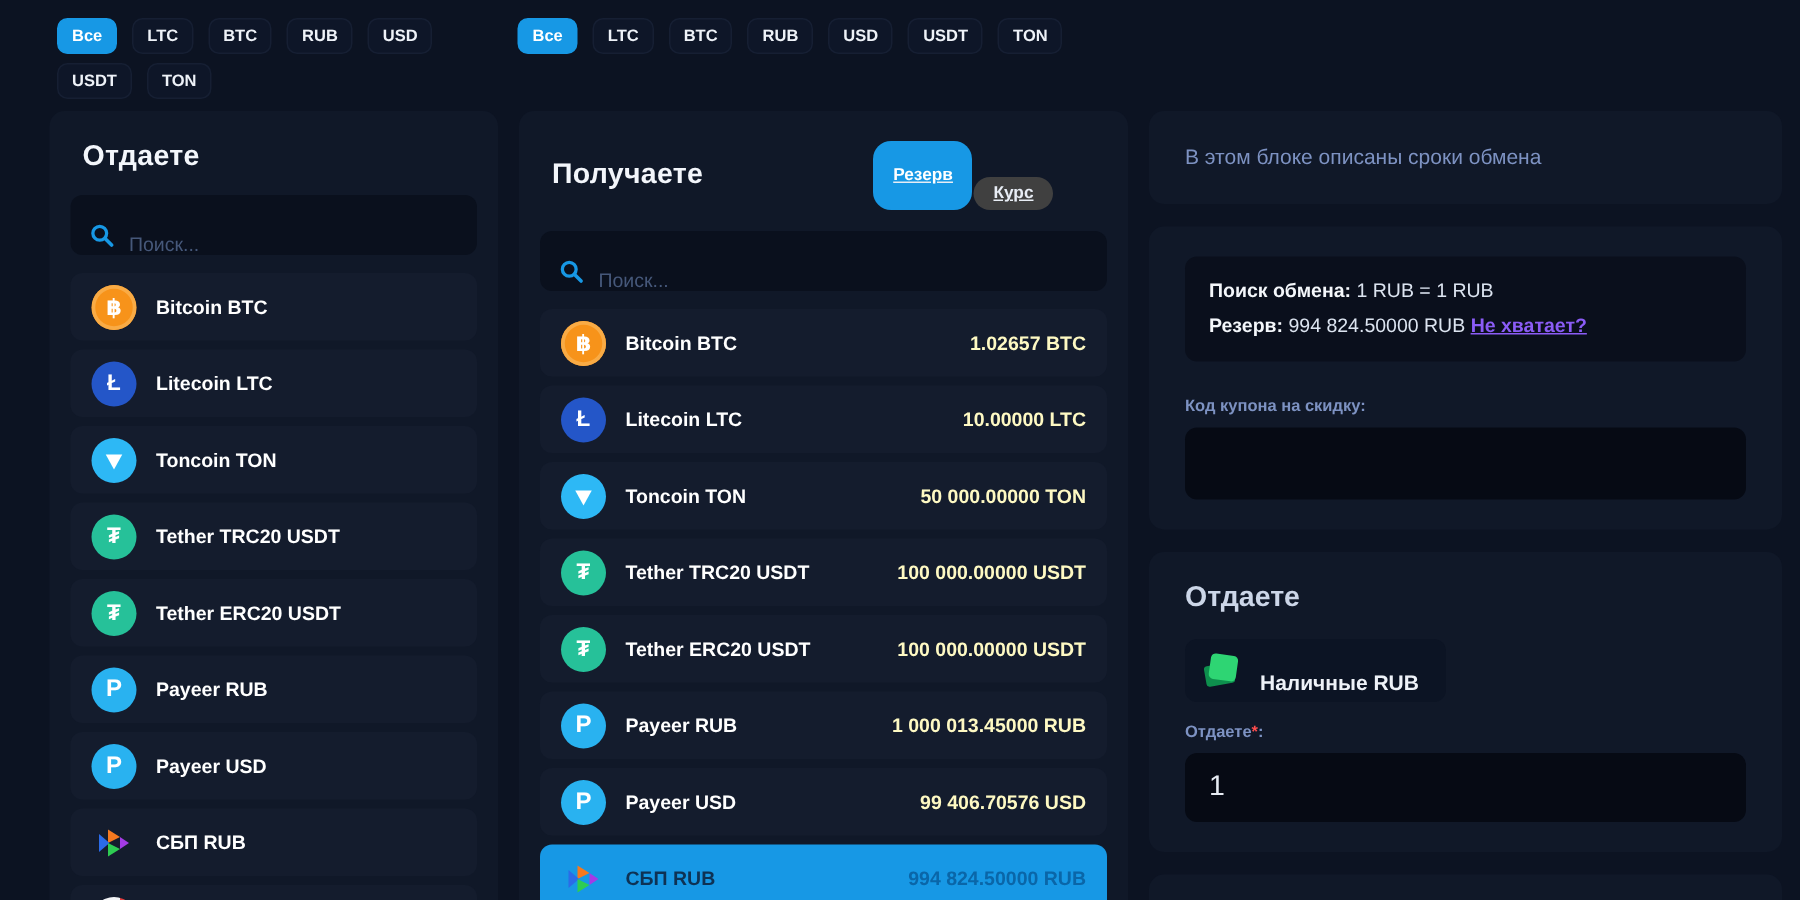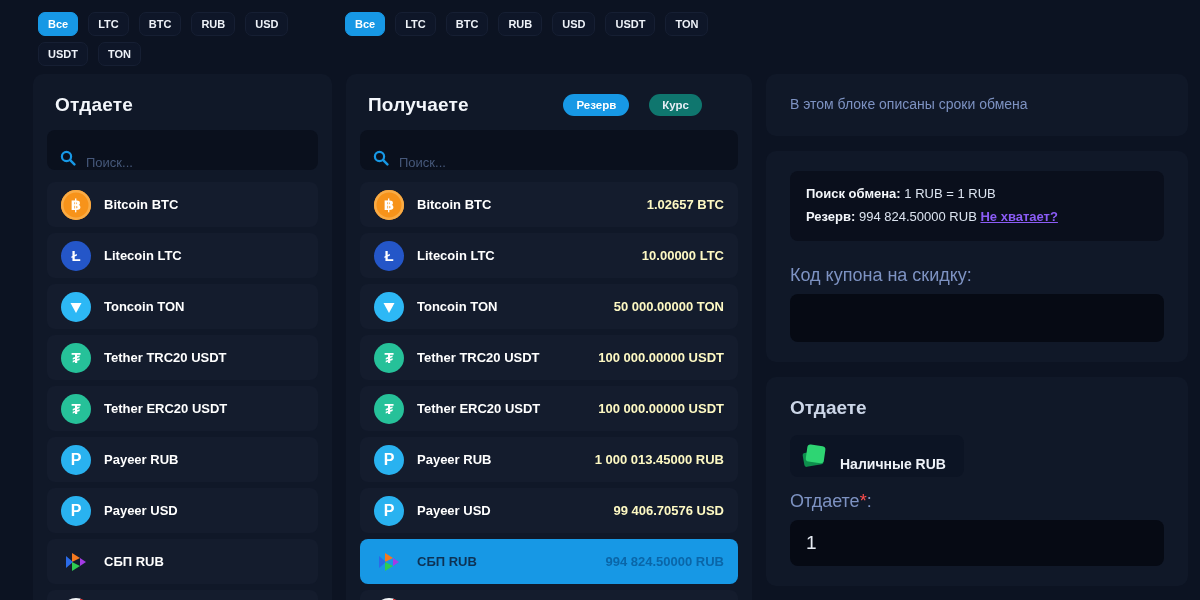--- a/index.html
+++ b/index.html
@@ -26,27 +26,27 @@
   
   .columns { display:flex; margin-left:33px; margin-right:12px; gap:14px; align-items:flex-start; }
   .panel {
     background:#101828; border-radius:10px; padding:14px 14px 14px;
   }
   .panel.give { width:299px; }
   .panel.get  { width:406px; margin-left:0; }
   .panel-head { display:flex; align-items:center; margin:6px 6px 14px 8px; }
   .panel-title { font-size:19px; font-weight:bold; color:#f3f6fb; letter-spacing:.2px; }
 
-  .toggle-group { margin-left:auto; margin-right:30px; display:flex; gap:20px; }
+  .toggle-group { margin-left:auto; margin-right:30px; display:flex; gap:1px;text-decoration:underline; }
   .toggle-pill {
     font-size:11.5px; font-weight:bold; font-family:inherit; color:#fff;
     border:none; border-radius:12px; padding:5px 13px; cursor:pointer;
   }
   .toggle-pill.active { background:#1798e5; }
-  .toggle-pill.inactive { background:#0f766e; color:#e8edf5; }
+  .toggle-pill.inactive { background:#404040; color:#e8edf5;margin-top:24px; }
 
   .searchbox {
     display:flex; align-items:flex-end; gap:10px;
     background:#0a101d; border-radius:8px; height:40px; padding:0 13px; margin-bottom:12px;
   }
   .searchbox input {
     flex:1; background:transparent; border:none; outline:none;
     color:#cfd8e8; font-size:13px; font-family:inherit;
   }
   .searchbox input::placeholder { color:#46587a; }
@@ -86,21 +86,21 @@
   .card { background:#101828; border-radius:10px; padding:20px 24px; }
   .notice { font-size:14px; color:#7d92c2; padding:2px 0 4px; }
 
   .rate-box {
     background:#0a0f1c; border-radius:8px; padding:12px 16px; margin-bottom:24px;
   }
   .rate-line { font-size:13px; color:#dce4f0; line-height:1.75; }
   .rate-line b { color:#f4f7fb; }
   .rate-line a { color:#8b5cf6; font-weight:bold; text-decoration:underline; cursor:pointer; }
 
-  .field-label { font-size:18px; color:#7d92c2; margin-bottom:8px; }
+  .field-label { font-size:11px; color:#7d92c2; margin-bottom:8px;font-weight:bold; }
   .field-label .req { color:#ff4d4d; }
   .text-input {
     width:100%; background:#060a14; border:none; outline:none; border-radius:8px;
     color:#e6ebf3; font-family:inherit;
   }
   .coupon-input { height:48px; padding:0 14px; font-size:15px; }
   .amount-input { height:46px; padding:0 16px; font-size:19px; }
 
   .section-title { font-size:19px; font-weight:bold; color:#ccd6e8; margin-bottom:16px; }
   .method-badge {

